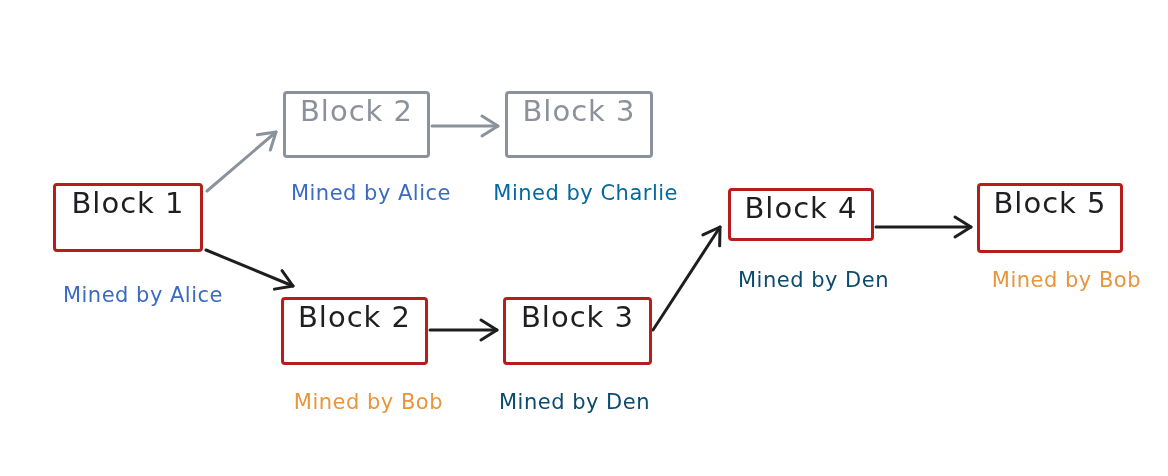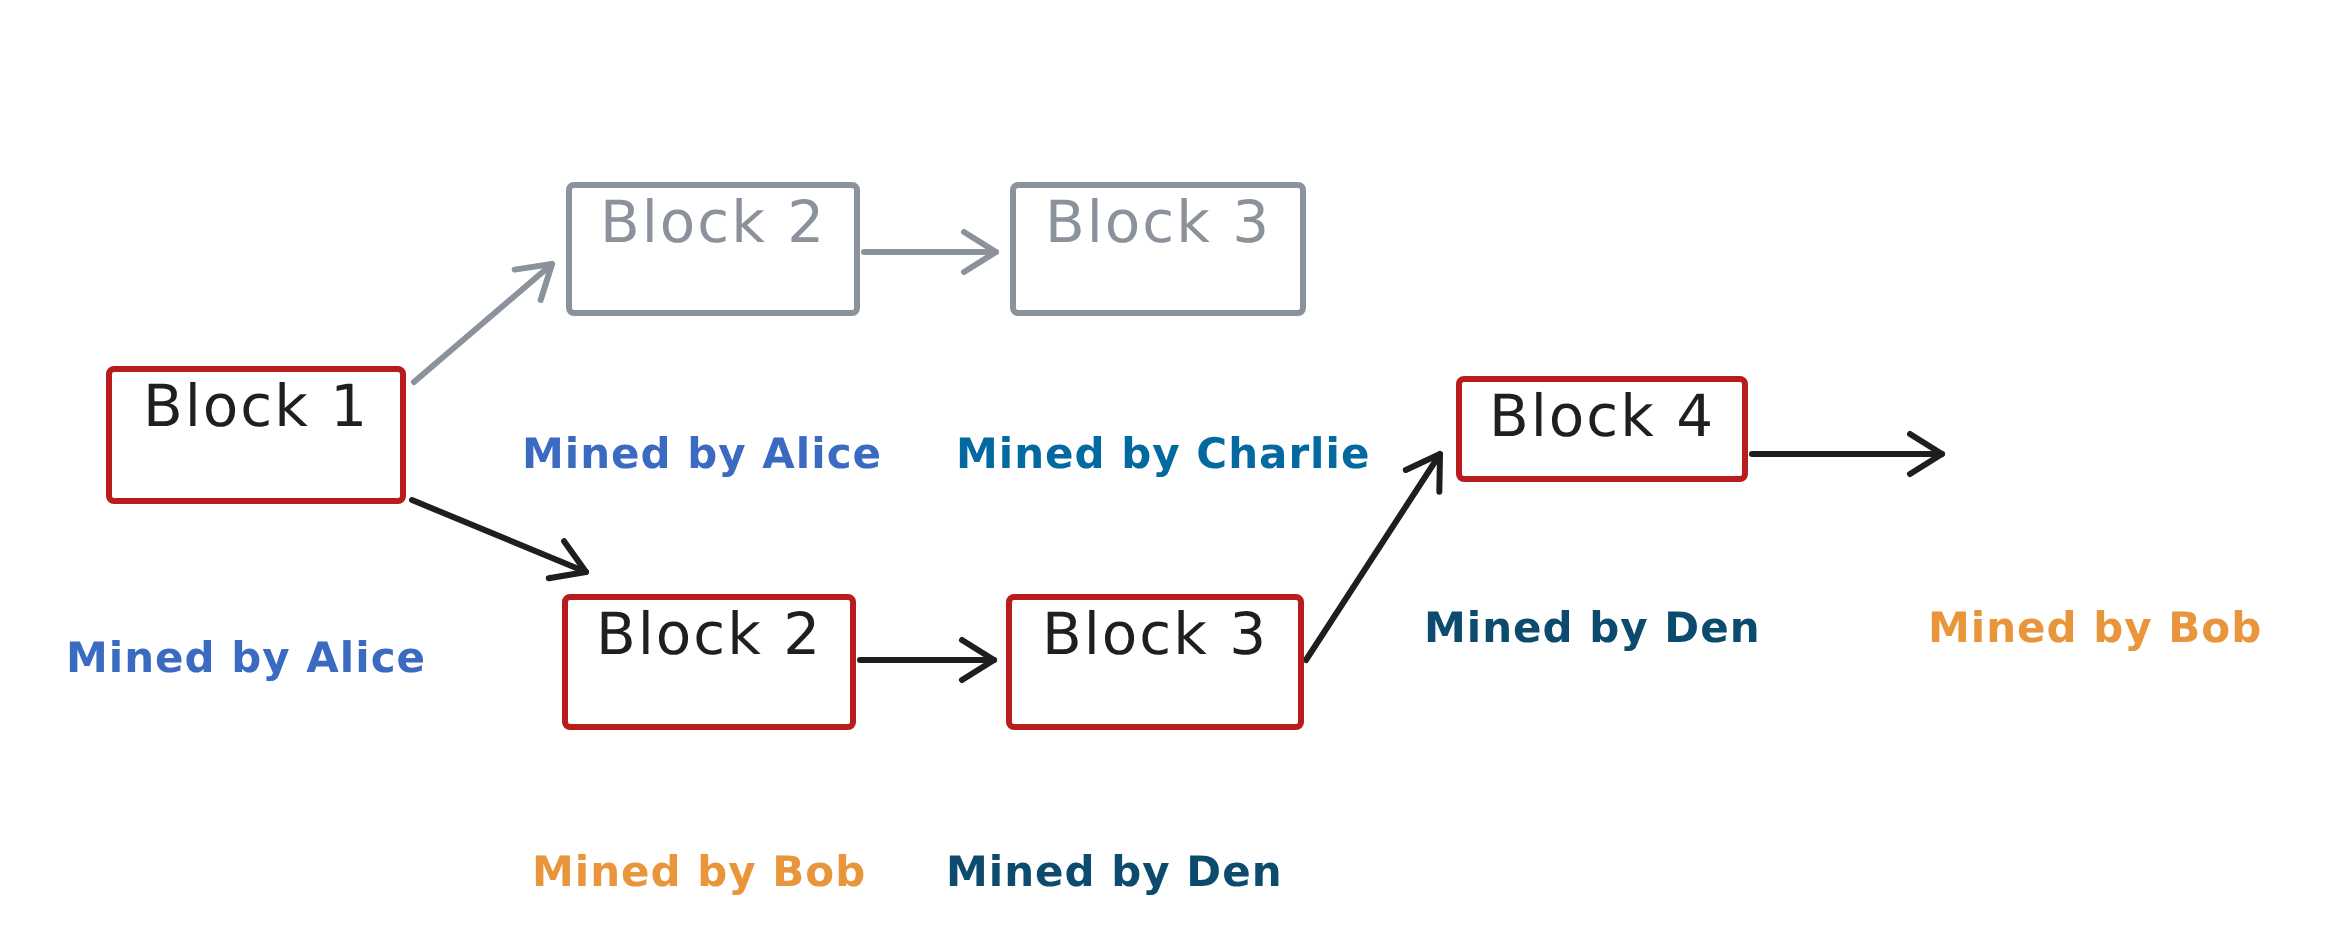--- a/index.html
+++ b/index.html
@@ -37,26 +37,25 @@
   .block.ink {
     border: 3px solid #b91c1c;
     color: #1f1f23;
   }
   .block.muted {
     border: 3px solid #8b929c;
     color: #8b929c;
   }
   .miner {
     position: absolute;
-    text-align: left;
+    text-align: right;
     font-size: 21px;
-    font-weight: bold;
+    font-weight: normal;
     letter-spacing: 0.5px;
     white-space: nowrap;
-    margin-top: 34px;
   }
   .miner.blue   { color: #3a6bc1; }
   .miner.green  { color: #0369a1; }
   .miner.orange { color: #e8953c; }
   .miner.red    { color: #0c4a6e; }
   .chain-label {
     position: absolute;
     text-align: center;
     font-size: 22px;
     color: #8b929c;
@@ -104,20 +103,23 @@
   </div>
 
   <div class="block ink" style="left:503px; top:297px; width:149px; height:68px;">
     <span>Block 3</span>
   </div>
 
   <div class="block ink" style="left:728px; top:188px; width:146px; height:53px;">
     <span>Block 4</span>
   </div>
 
+  <div class="block ink" style="left:977px; top:183px; width:146px; height:70px;">
+    <span>Block 5</span>
+  </div>
 
   <div class="miner blue" style="left:33px; top:283px; width:190px;">Mined by Alice</div>
 
   <div class="miner blue" style="left:261px; top:181px; width:190px;">Mined by Alice</div>
 
   <div class="miner green" style="left:478px; top:181px; width:200px;">Mined by Charlie</div>
 
   <div class="miner orange" style="left:266px; top:390px; width:177px;">Mined by Bob</div>
 
   <div class="miner red" style="left:473px; top:390px; width:177px;">Mined by Den</div>

